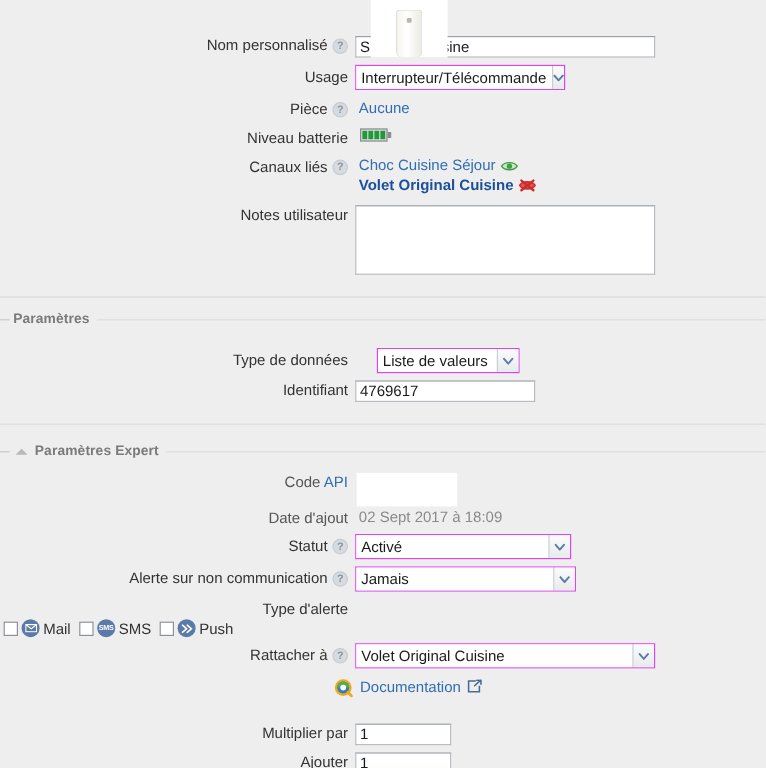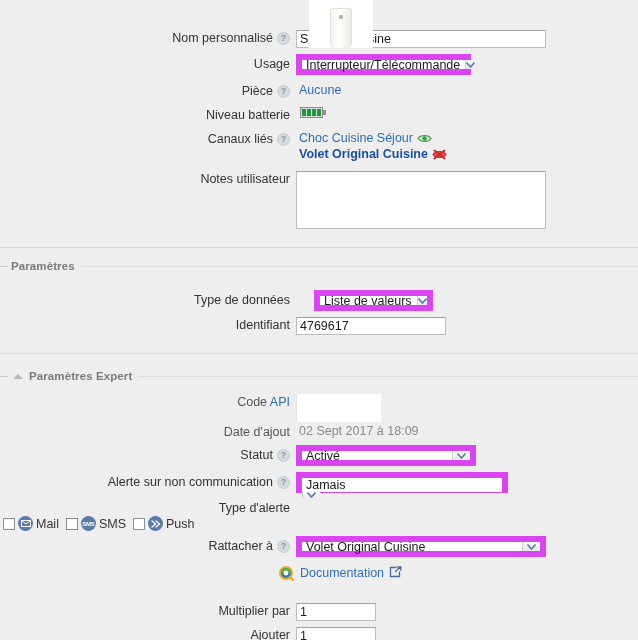--- a/index.html
+++ b/index.html
@@ -41,21 +41,21 @@
   }
   textarea.ta {
     width: 250px; height: 58px; border: 1px solid #b9bcc0; border-top-color: #9aa0a6;
     background: #ffffff; resize: none; outline: none;
     font-family: "Liberation Sans", sans-serif; font-size: 12.5px; padding: 2px 3px;
   }
 
   
   .sel {
     display: inline-flex; align-items: stretch; height: 21px;
-    border: 6px solid #d946ef; background: #ffffff;
+    border: 1px solid #d946ef; background: #ffffff;
     font-size: 12.5px; color: #1a1a1a;
   }
   .sel .selval {
     display: flex; align-items: center; padding: 0 5px 0 4px; white-space: nowrap;
     flex: 1; background: #fff;
   }
   .sel .arrow {
     width: 18px; display: flex; align-items: center; justify-content: center;
     border-left: 1px solid #c9cdd2;
     background: linear-gradient(#fbfbfc, #e8eaec);
@@ -299,21 +299,21 @@
         </span>
       </div>
     </div>
   </div>
 
   <div class="row" style="margin-top:6px;">
     <div class="lbl" style="line-height:21px;">
       <span>Alerte sur non communication</span><span class="help">?</span>
     </div>
     <div class="ctl">
-      <div class="sel" style="width:212px;flex-direction:column;">
+      <div class="sel" style="width:184px;">
         <span class="selval">Jamais</span>
         <span class="arrow">
           <svg width="9" height="6" viewBox="0 0 9 6">
               <path d="M0.5 0.5 L4.5 5 L8.5 0.5" fill="none" stroke="#5a7ca8" stroke-width="1.6"></path>
             </svg>
         </span>
       </div>
     </div>
   </div>
 

